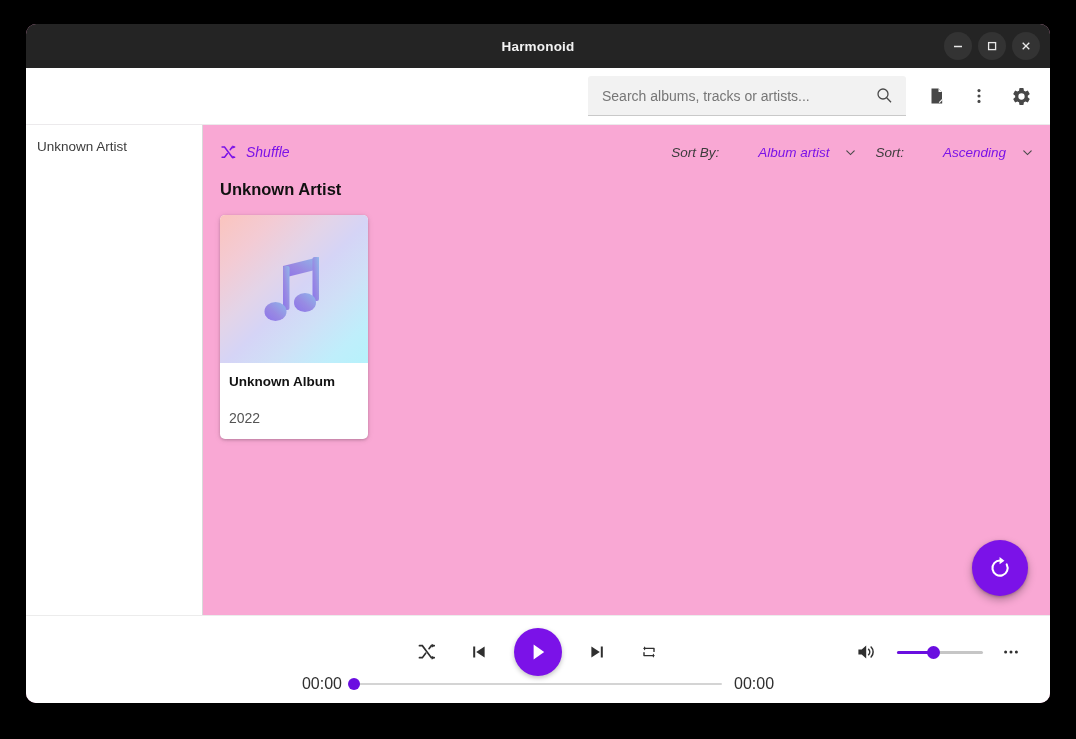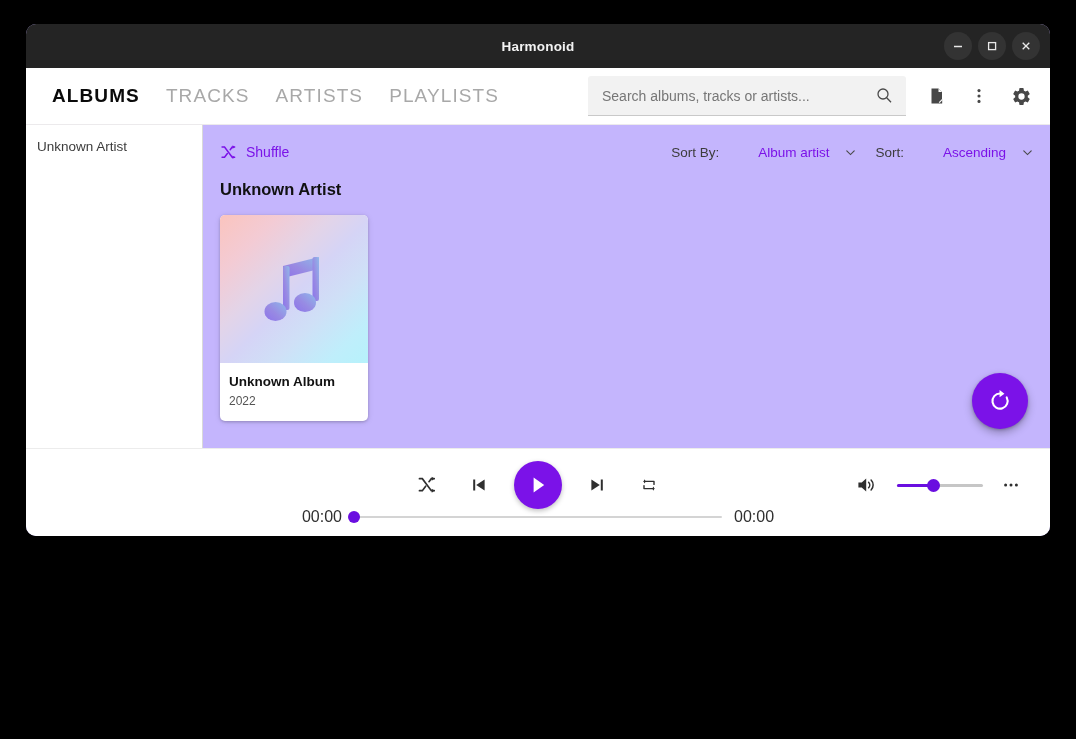--- a/index.html
+++ b/index.html
@@ -6,22 +6,22 @@
   html, body {
     width: 1076px; height: 739px;
     background: #000000;
     font-family: "Liberation Sans", sans-serif;
     overflow: hidden;
   }
 
   .window {
     position: absolute;
     left: 26px; top: 24px;
-    width: 1024px; height: 512px;
-    background: #c4b5fd;
+    width: 1024px; height: 679px;
+    background: #f9a8d4;
     border-radius: 10px;
     overflow: hidden;
     display: flex;
     flex-direction: column;
   }
 
   
   .titlebar {
     height: 44px;
     background: #242424;
@@ -129,20 +129,21 @@
     flex: 1 1 auto;
     position: relative;
     padding: 0 16px 0 17px;
     overflow: hidden;
   }
 
   .content-top {
     display: flex; align-items: center;
     height: 36px;
     margin-top: 9px;
+    font-style: italic;
   }
   .shuffle-link {
     display: flex; align-items: center; gap: 9px;
     color: #7b12e8;
     font-size: 14px;
     cursor: pointer;
   }
   .sort-controls {
     margin-left: auto;
     display: flex; align-items: center; gap: 18px;
@@ -187,21 +188,21 @@
         #cfe0f7 68%,
         #bfeefb 86%,
         #b6f2fb 100%);
     display: flex; align-items: center; justify-content: center;
   }
   .album-meta { padding: 11px 9px 13px 9px; }
   .album-title {
     font-size: 13.5px; font-weight: bold; color: #121212;
     white-space: nowrap; overflow: hidden; text-overflow: ellipsis;
   }
-  .album-year { font-size: 12px; color: #545454; margin-top: 5px; }
+  .album-year { font-size: 14px; color: #545454; margin-top: 21px; }
 
   .fab {
     position: absolute;
     right: 22px; bottom: 19px;
     width: 56px; height: 56px;
     border-radius: 50%;
     background: #7b12e8;
     display: flex; align-items: center; justify-content: center;
     box-shadow: 0 4px 8px rgba(0,0,0,.28), 0 1px 3px rgba(0,0,0,.22);
     cursor: pointer;
@@ -309,26 +310,20 @@
       <div class="win-btn">
         <svg width="14" height="14" viewBox="0 0 14 14">
           <line x1="3.7" y1="3.7" x2="10.3" y2="10.3" stroke="#e8e8e8" stroke-width="1.3"></line>
           <line x1="10.3" y1="3.7" x2="3.7" y2="10.3" stroke="#e8e8e8" stroke-width="1.3"></line>
         </svg>
       </div>
     </div>
   </div>
 
   <div class="navbar">
-    <div class="tabs">
-      <div class="tab active">ALBUMS</div>
-      <div class="tab">TRACKS</div>
-      <div class="tab">ARTISTS</div>
-      <div class="tab">PLAYLISTS</div>
-    </div>
 
     <div class="search-wrap">
       <div class="search-box">
         <input type="text" value="" placeholder="Search albums, tracks or artists..." style="">
         <svg width="17" height="17" viewBox="0 0 17 17">
           <circle cx="7" cy="7" r="5" fill="none" stroke="#4a4a4a" stroke-width="1.3"></circle>
           <line x1="10.7" y1="10.7" x2="15" y2="15.2" stroke="#4a4a4a" stroke-width="1.3"></line>
         </svg>
       </div>
     </div>

